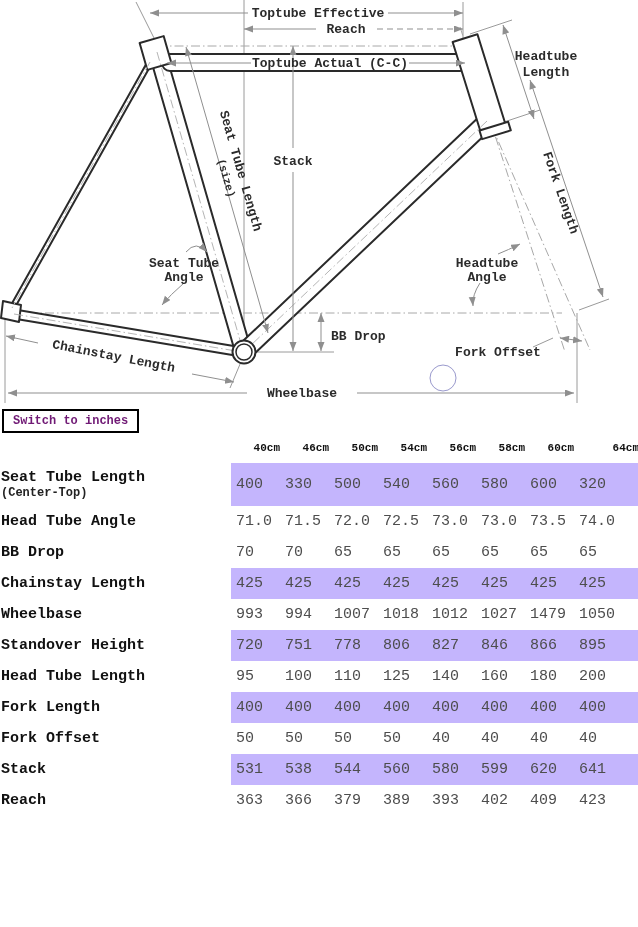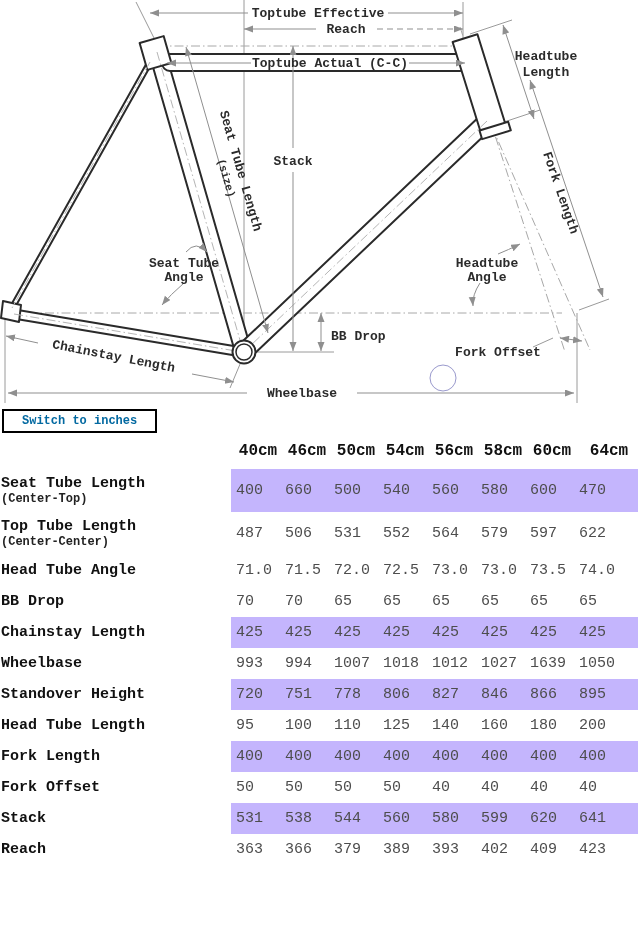--- a/index.html
+++ b/index.html
@@ -10,28 +10,28 @@
   
   .diagram-wrap{width:510px;height:406px;position:relative;}
   svg text{font-family:"Liberation Mono","DejaVu Sans Mono",monospace;}
   .dlabel{font-size:13px;font-weight:700;fill:#2b2b2b;}
   .dlabel-sm{font-size:11px;font-weight:700;fill:#2b2b2b;}
 
   
   .btn-row{margin:3px 0 0 2px;height:27px;}
   .units-btn{display:inline-block;border:2px solid #000;background:#fff;
      font-family:"Liberation Mono","DejaVu Sans Mono",monospace;
-     font-size:12px;font-weight:700;color:#0369a1;padding:3px 18px;cursor:pointer;}
+     font-size:12px;font-weight:700;color:#701a75;padding:3px 9px;cursor:pointer;}
 
   
   table.geo{border-collapse:collapse;table-layout:fixed;width:638px;margin-top:2px;}
   table.geo col.c-label{width:231px;}
   table.geo col.c-val{width:49px;}
   table.geo col.c-val-last{width:65px;}
-  table.geo th{font-size:16px;font-weight:700;color:#111;text-align:center;
+  table.geo th{font-size:11px;font-weight:700;color:#111;text-align:right;
      padding:4px 0 9px 5px;vertical-align:bottom;margin-top:21px;}
   table.geo td{vertical-align:middle;}
   td.lbl{padding:6px 4px 6px 1px;}
   td.lbl .main{font-size:15px;font-weight:700;color:#111;line-height:17px;white-space:nowrap;}
   td.lbl .sub{font-size:12px;font-weight:700;color:#222;line-height:14px;}
   td.val{font-size:15px;font-weight:400;color:#4d4d4d;padding:7px 0 7px 5px;}
   tr.striped td.val{background:#c4b5fd;}
 </style>
 </head>
 <body>
@@ -181,41 +181,27 @@
           <th>64cm</th>
         </tr>
     </thead>
     <tbody id="geo-body">
         <tr class="striped">
           <td class="lbl">
             <div class="main">Seat Tube Length</div>
             <div class="sub">(Center-Top)</div>
           </td>
           <td class="val">400</td>
-          <td class="val">660</td>
+          <td class="val">330</td>
           <td class="val">500</td>
           <td class="val">540</td>
           <td class="val">560</td>
           <td class="val">580</td>
           <td class="val">600</td>
-          <td class="val">470</td>
-        </tr>
-        <tr class="">
-          <td class="lbl">
-            <div class="main">Top Tube Length</div>
-            <div class="sub">(Center-Center)</div>
-          </td>
-          <td class="val">487</td>
-          <td class="val">506</td>
-          <td class="val">531</td>
-          <td class="val">552</td>
-          <td class="val">564</td>
-          <td class="val">579</td>
-          <td class="val">597</td>
-          <td class="val">622</td>
+          <td class="val">320</td>
         </tr>
         <tr class="">
           <td class="lbl">
             <div class="main">Head Tube Angle</div>
           </td>
           <td class="val">71.0</td>
           <td class="val">71.5</td>
           <td class="val">72.0</td>
           <td class="val">72.5</td>
           <td class="val">73.0</td>
@@ -252,21 +238,21 @@
         <tr class="">
           <td class="lbl">
             <div class="main">Wheelbase</div>
           </td>
           <td class="val">993</td>
           <td class="val">994</td>
           <td class="val">1007</td>
           <td class="val">1018</td>
           <td class="val">1012</td>
           <td class="val">1027</td>
-          <td class="val">1639</td>
+          <td class="val">1479</td>
           <td class="val">1050</td>
         </tr>
         <tr class="striped">
           <td class="lbl">
             <div class="main">Standover Height</div>
           </td>
           <td class="val">720</td>
           <td class="val">751</td>
           <td class="val">778</td>
           <td class="val">806</td>

